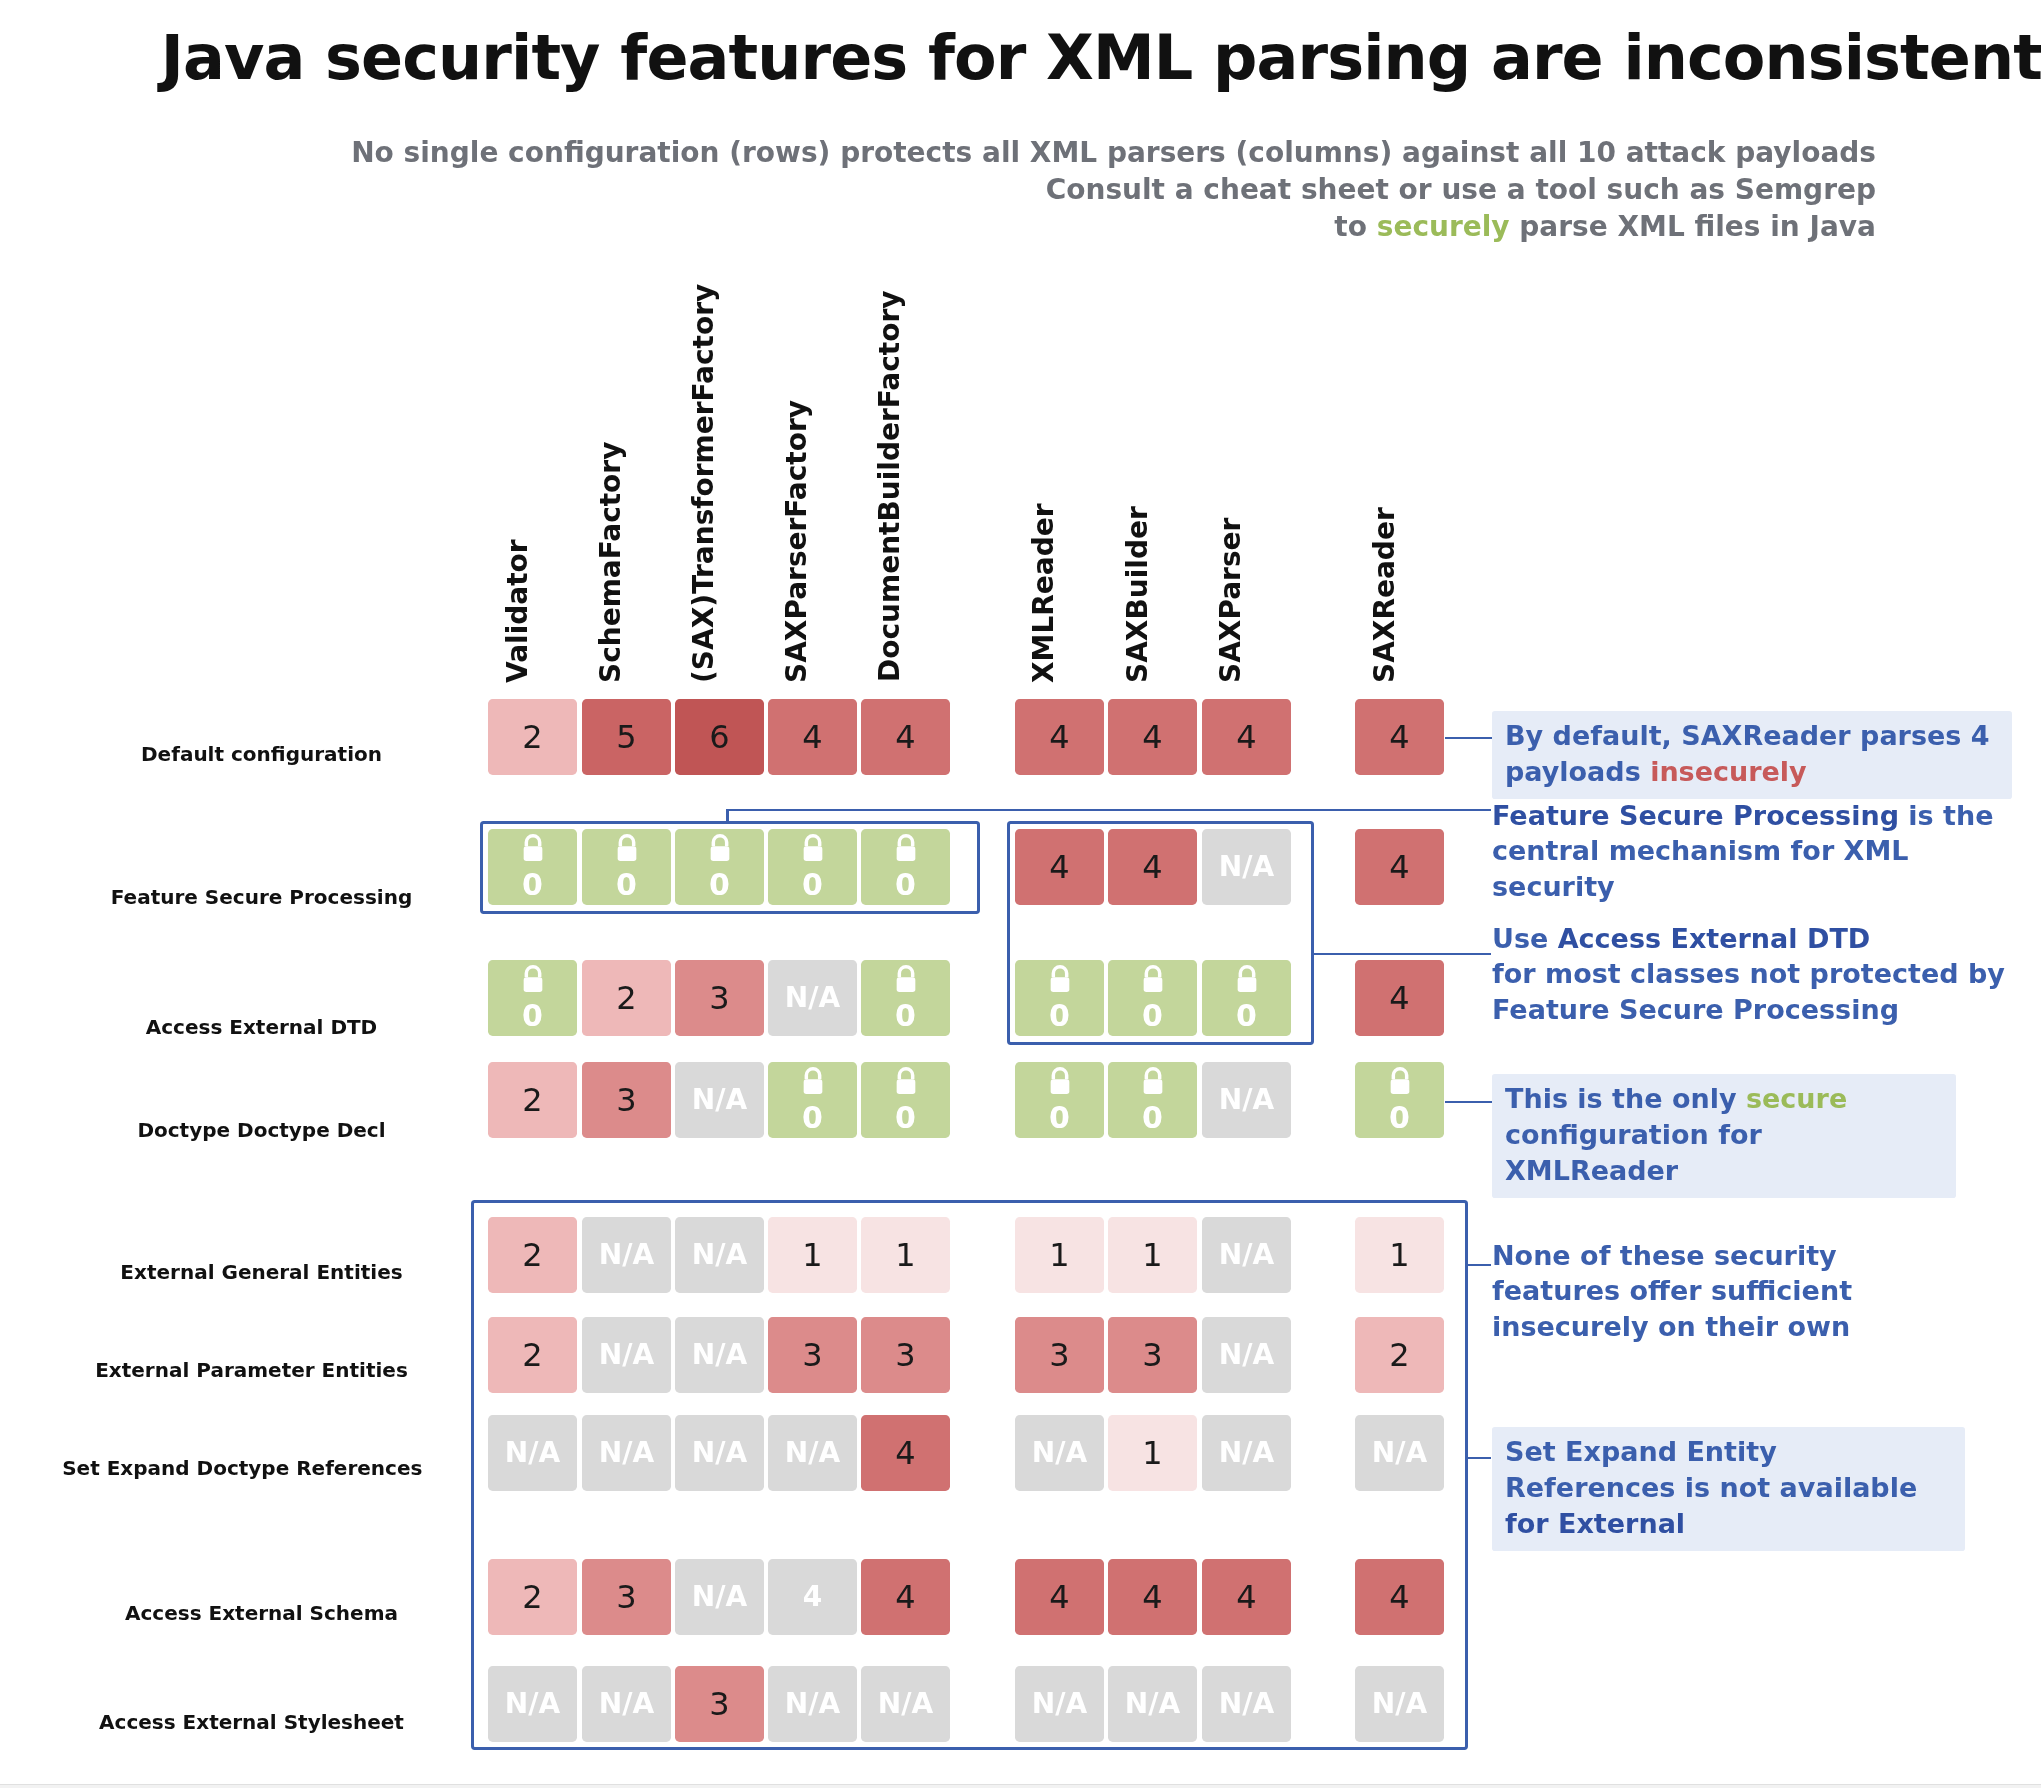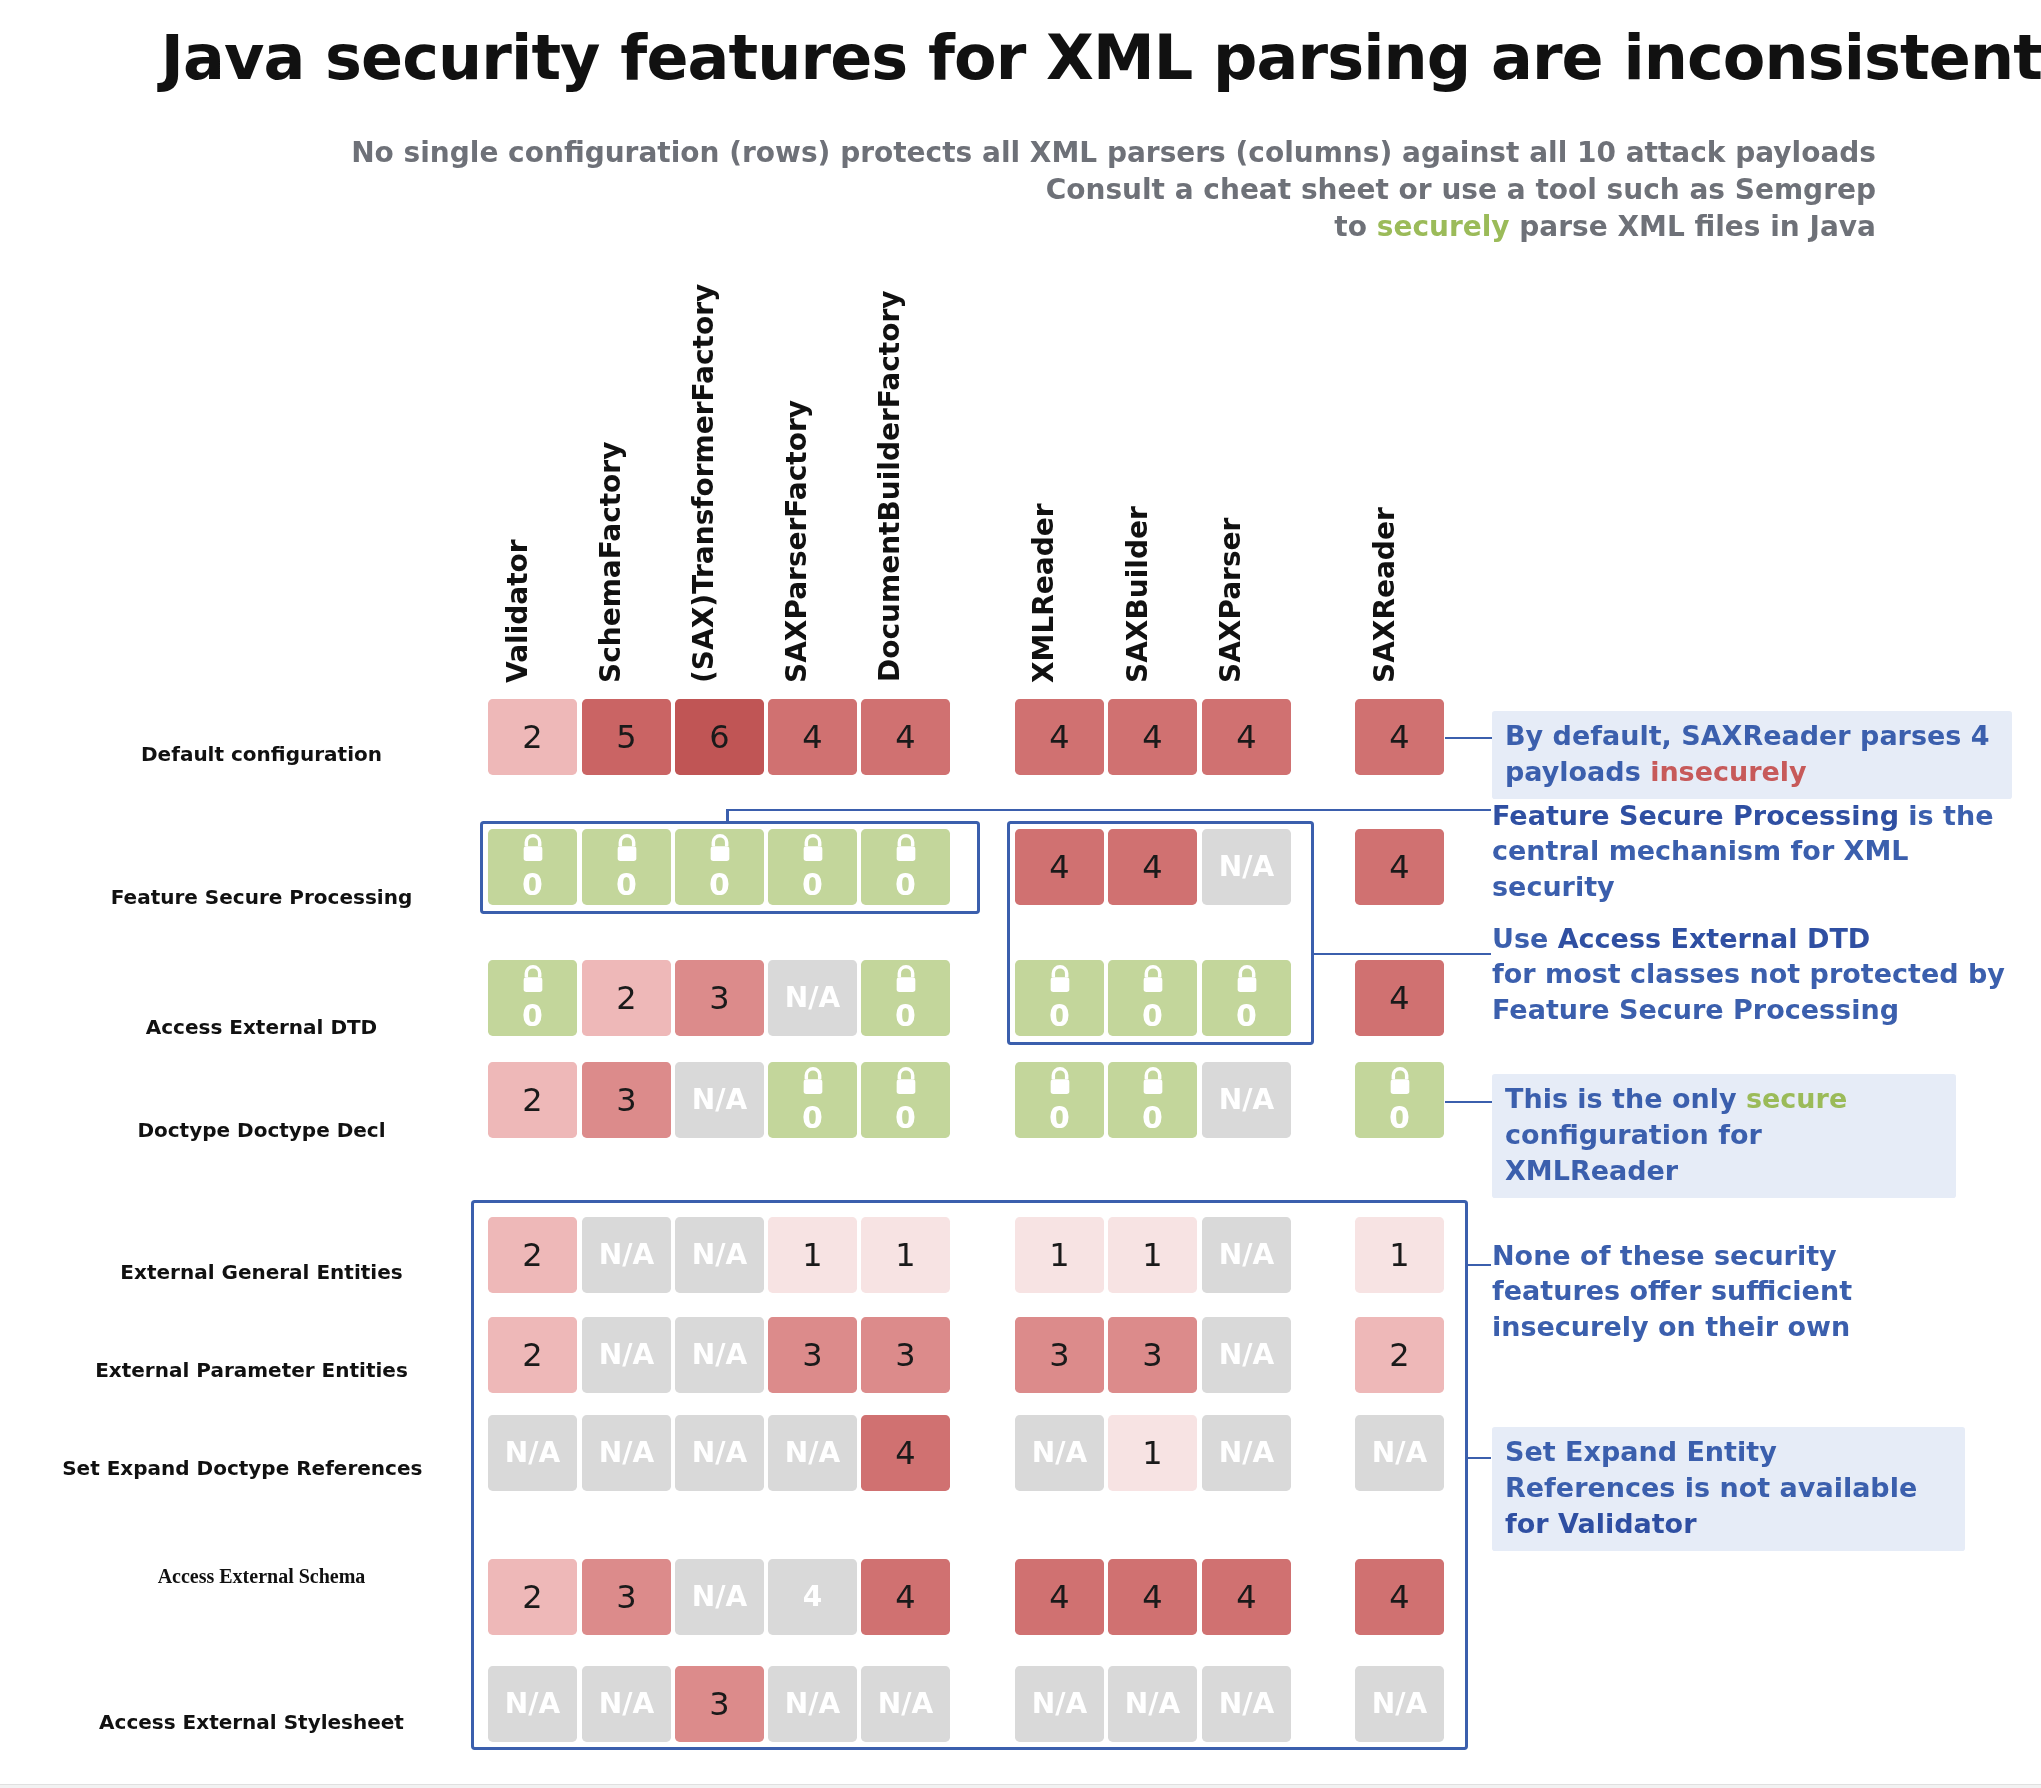--- a/index.html
+++ b/index.html
@@ -189,21 +189,21 @@
 
     <div class="rowlabel" style="left:47px; top:701px; width:429px;">Default configuration</div>
     <div class="rowlabel" style="left:47px; top:844px; width:429px;">Feature Secure Processing</div>
     <div class="rowlabel" style="left:47px; top:974px; width:429px;">Access External DTD</div>
     <div class="rowlabel" style="left:47px; top:1077px; width:429px;">Doctype Doctype Decl</div>
 
     <div class="rowlabel" style="left:47px; top:1219px; width:429px;">External General Entities</div>
     <div class="rowlabel" style="left:28px; top:1317px; width:447px;">External Parameter Entities</div>
     <div class="rowlabel" style="left:9.3px; top:1415px; width:466px;">Set Expand Doctype References</div>
 
-    <div class="rowlabel" style="left:47px; top:1524px; width:429px;font-family:Liberation Serif, serif;">Access External Schema</div>
+    <div class="rowlabel" style="left:47px; top:1560px; width:429px;">Access External Schema</div>
     <div class="rowlabel" style="left:28px; top:1669px; width:447px;">Access External Stylesheet</div>
 
     <div class="cell" style="left:488px; top:678px; background:#eeb8b8;">2</div>
     <div class="cell" style="left:582px; top:678px; background:#ca6464;">5</div>
     <div class="cell" style="left:675px; top:678px; background:#c05555;">6</div>
     <div class="cell" style="left:768px; top:678px; background:#d07171;">4</div>
     <div class="cell" style="left:861px; top:678px; background:#d07171;">4</div>
     <div class="cell" style="left:1015px; top:678px; background:#d07171;">4</div>
     <div class="cell" style="left:1108px; top:678px; background:#d07171;">4</div>
     <div class="cell" style="left:1202px; top:678px; background:#d07171;">4</div>
@@ -409,20 +409,20 @@
       <span>for most classes not protected by Feature Secure Processing</span>
     </div>
 
     <div class="annot shaded" style="left:1492px; top:1053px; width:438px;">
       <span>This is the only </span><span class="green">secure</span><span> configuration for XMLReader</span>
     </div>
 
     <div class="annot" style="left:1492px; top:1217px; width:438px;">None of these security features offer sufficient insecurely on their own</div>
 
     <div class="annot shaded" style="left:1492px; top:1406px; width:447px;">
-      <span>Set Expand Entity References is not available </span><span class="dark">for Validator</span>
+      <span>Set Expand Entity References is not available </span><span class="dark">for External</span>
     </div>
 
   </div>
 
   <div class="bottombar"></div>
 </div>
 
 
 </body></html>

